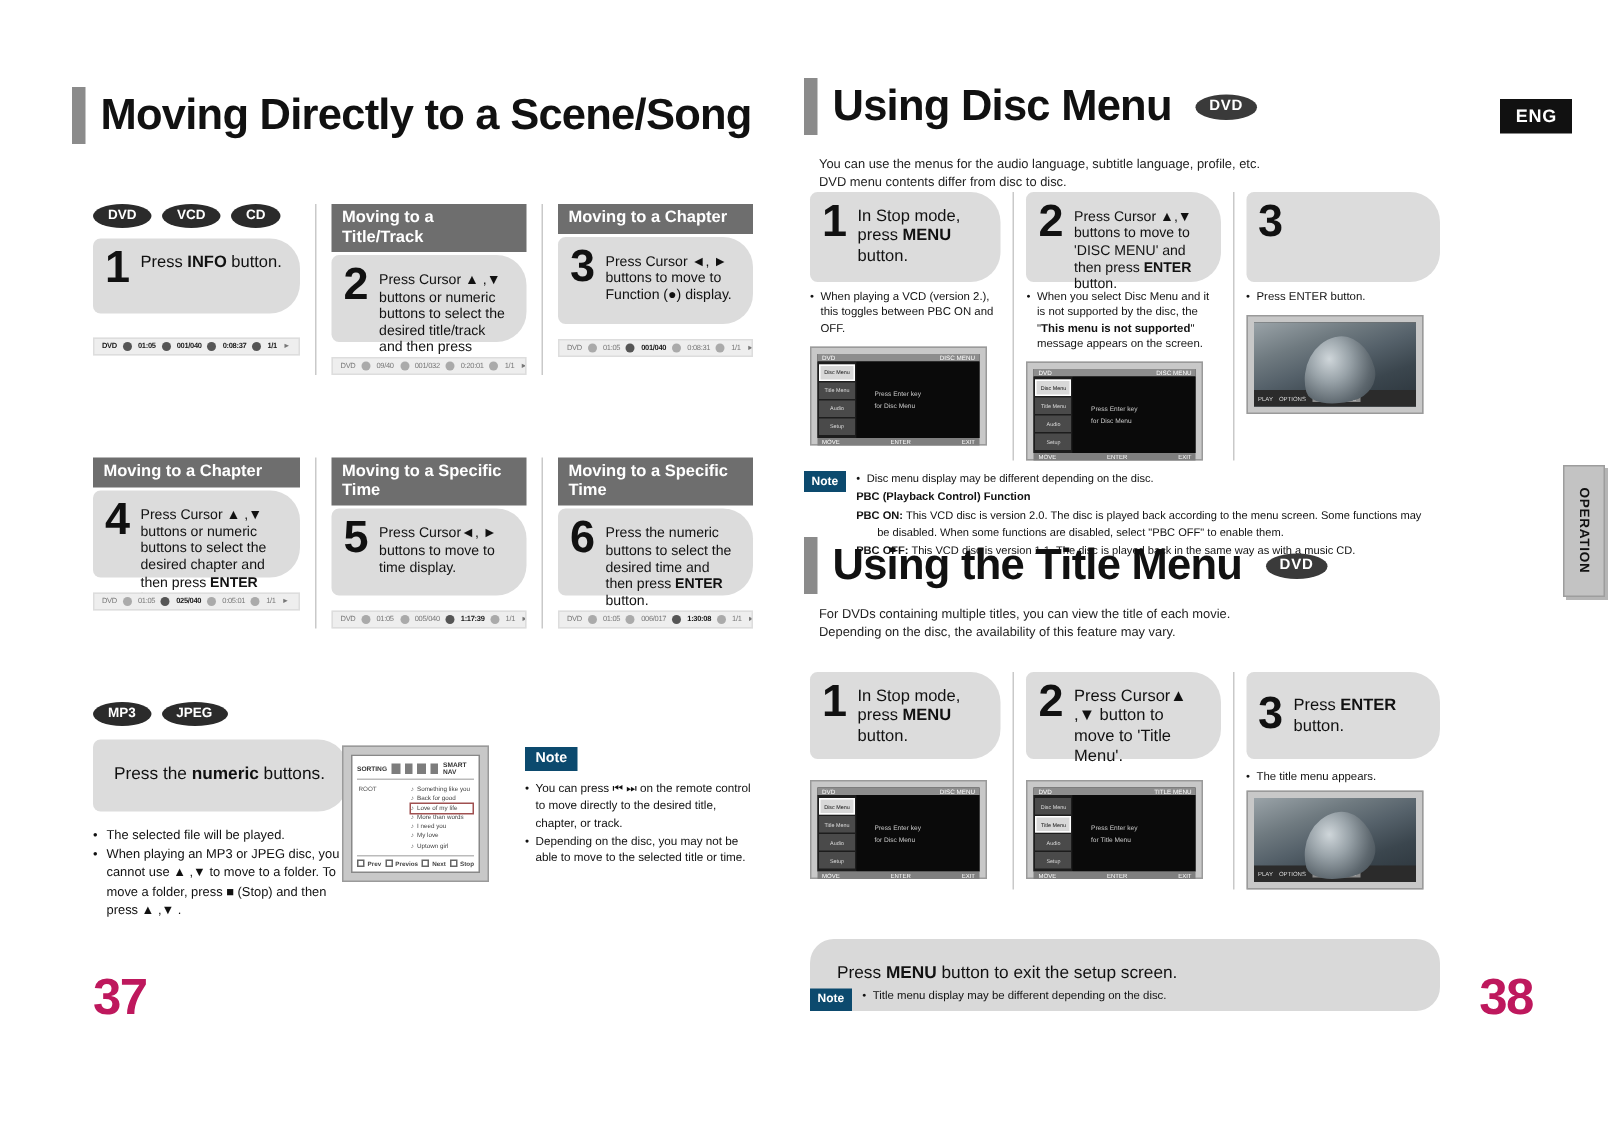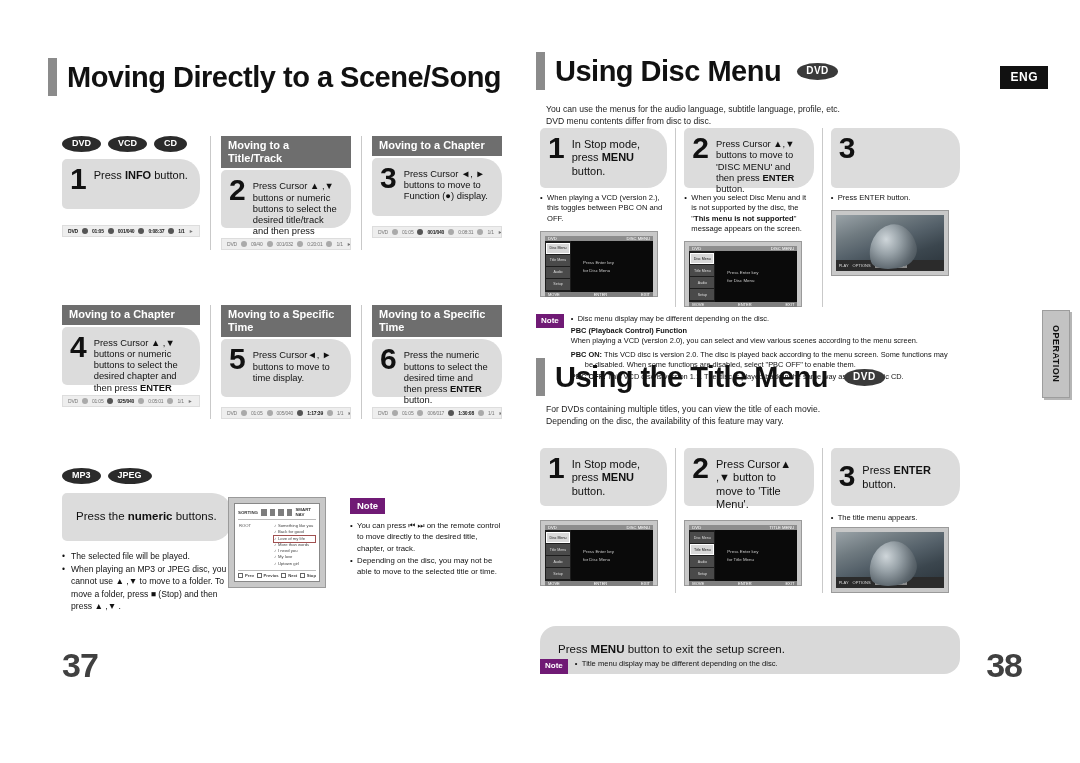--- a/index.html
+++ b/index.html
@@ -101,21 +101,21 @@
   .osd .dot { width: 6px; height: 6px; border-radius: 50%;
               background: #555; display: inline-block; flex: 0 0 auto; }
   .osd .dot.lite { background: #aaa; }
   .osd-wrap { margin-top: 16px; }
 
   
   .vsep { width: 1px; background: #c9c9c9; align-self: stretch; }
 
   
   .notebadge {
-    background: #701a75; color: #fff; font-size: 9.5px; font-weight: bold;
+    background: #0c4a6e; color: #fff; font-size: 9.5px; font-weight: bold;
     padding: 2px 7px 3px; display: inline-block; line-height: 1.2;
   }
   .notebadge.sm { font-size: 8px; padding: 2px 5px 3px; }
 
   
   .tv {
     background: #c8c8c8; border: 1px solid #9a9a9a;
     padding: 4px; width: 100%;
   }
   .tv-inner { background: #111; width: 100%; height: 100%; position: relative;
@@ -181,21 +181,21 @@
     display: flex; align-items: center; justify-content: center;
     box-shadow: 2px 2px 0 #b5b5b5;
   }
   .optab span {
     writing-mode: vertical-rl;
     font-size: 9px; font-weight: bold; letter-spacing: 0.5px; color: #111;
   }
 
   
   .pagenum {
-    position: absolute; font-size: 34px; font-weight: bold; color: #404040;
+    position: absolute; font-size: 34px; font-weight: bold; color: #be185d;
     letter-spacing: -1px;
   }
   .pn-left { left: 62px; bottom: 78px; }
   .pn-right { right: 58px; bottom: 78px; }
   .col { display: flex; flex-direction: column; }
 </style>
 </head>
 <body>
 
 <div class="page page-left">
@@ -566,21 +566,20 @@
   </div>
 
   <div style="position:absolute;left:12px;top:314px;width:420px;display:flex;gap:7px;">
     <span class="notebadge sm" style="flex:0 0 auto;height:14px;">Note</span>
     <div style="flex:1;font-size:7.4px;line-height:1.38;">
       <div style="padding-left:7px;position:relative;">
         <span style="position:absolute;left:0;">•</span>
         <span>Disc menu display may be different depending on the disc.</span>
       </div>
       <div style="font-weight:bold;margin-top:2px;">PBC (Playback Control) Function</div>
-      <div>When playing a VCD (version 2.0), you can select and view various scenes according to the menu screen.</div>
       <div style="margin-top:3px;padding-left:14px;text-indent:-14px;">
         <b>PBC ON:</b>
         <span>This VCD disc is version 2.0. The disc is played back according to the menu screen. Some functions may be disabled. When some functions are disabled, select "PBC OFF" to enable them.</span>
       </div>
       <div style="margin-top:2px;padding-left:14px;text-indent:-14px;">
         <b>PBC OFF:</b>
         <span>This VCD disc is version 1.1. The disc is played back in the same way as with a music CD.</span>
       </div>
     </div>
   </div>

